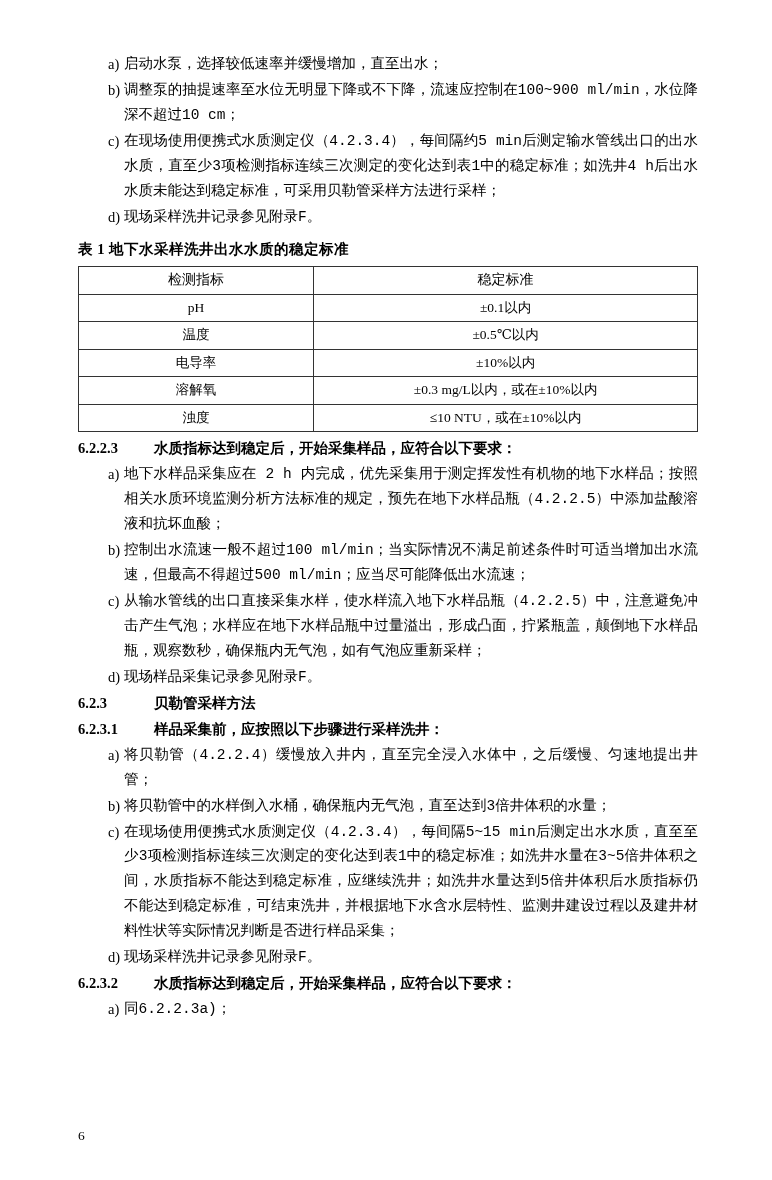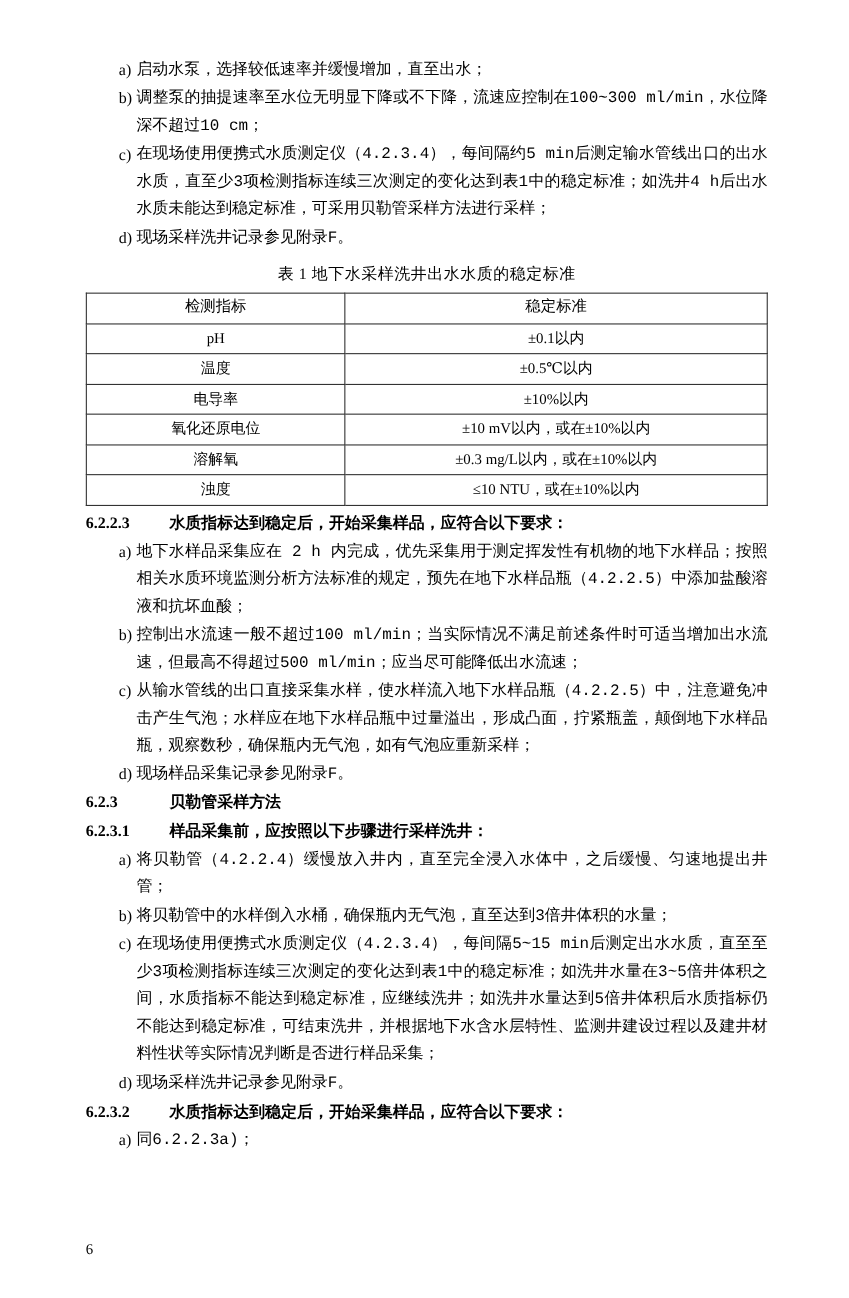--- a/index.html
+++ b/index.html
@@ -38,23 +38,22 @@
     padding-left: 30px;
     box-sizing: border-box;
   }
   .body-text {
     flex: 1 1 auto;
     text-align: justify;
     text-justify: inter-ideograph;
     font-family: Liberation Mono, monospace;
   }
   .table-title {
-    text-align: center;
     font-size: 14.5px;
-    font-weight: normal;
+    font-weight: bold;
     margin: 10px 0 7px 0;
     letter-spacing: 0.5px;
   }
   table.stab {
     border-collapse: collapse;
     width: 100%;
     margin: 0 0 4px 0;
     font-size: 13.5px;
   }
   table.stab td {
@@ -87,21 +86,21 @@
 
 <div class="page">
   <div class="content">
 
     <div class="para">
       <span class="marker m-letter">a)</span>
       <span class="body-text">启动水泵，选择较低速率并缓慢增加，直至出水；</span>
     </div>
     <div class="para">
       <span class="marker m-letter">b)</span>
-      <span class="body-text">调整泵的抽提速率至水位无明显下降或不下降，流速应控制在100~300 ml/min，水位降深不超过10 cm；</span>
+      <span class="body-text">调整泵的抽提速率至水位无明显下降或不下降，流速应控制在100~900 ml/min，水位降深不超过10 cm；</span>
     </div>
     <div class="para">
       <span class="marker m-letter">c)</span>
       <span class="body-text">在现场使用便携式水质测定仪（4.2.3.4），每间隔约5 min后测定输水管线出口的出水水质，直至少3项检测指标连续三次测定的变化达到表1中的稳定标准；如洗井4 h后出水水质未能达到稳定标准，可采用贝勒管采样方法进行采样；</span>
     </div>
     <div class="para">
       <span class="marker m-letter">d)</span>
       <span class="body-text">现场采样洗井记录参见附录F。</span>
     </div>
 
@@ -117,24 +116,20 @@
           <td class="col1">pH</td>
           <td>±0.1以内</td>
         </tr>
         <tr>
           <td class="col1">温度</td>
           <td>±0.5℃以内</td>
         </tr>
         <tr>
           <td class="col1">电导率</td>
           <td>±10%以内</td>
-        </tr>
-        <tr>
-          <td class="col1">氧化还原电位</td>
-          <td>±10 mV以内，或在±10%以内</td>
         </tr>
         <tr>
           <td class="col1">溶解氧</td>
           <td>±0.3 mg/L以内，或在±10%以内</td>
         </tr>
         <tr>
           <td class="col1">浊度</td>
           <td>≤10 NTU，或在±10%以内</td>
         </tr>
       </tbody>

